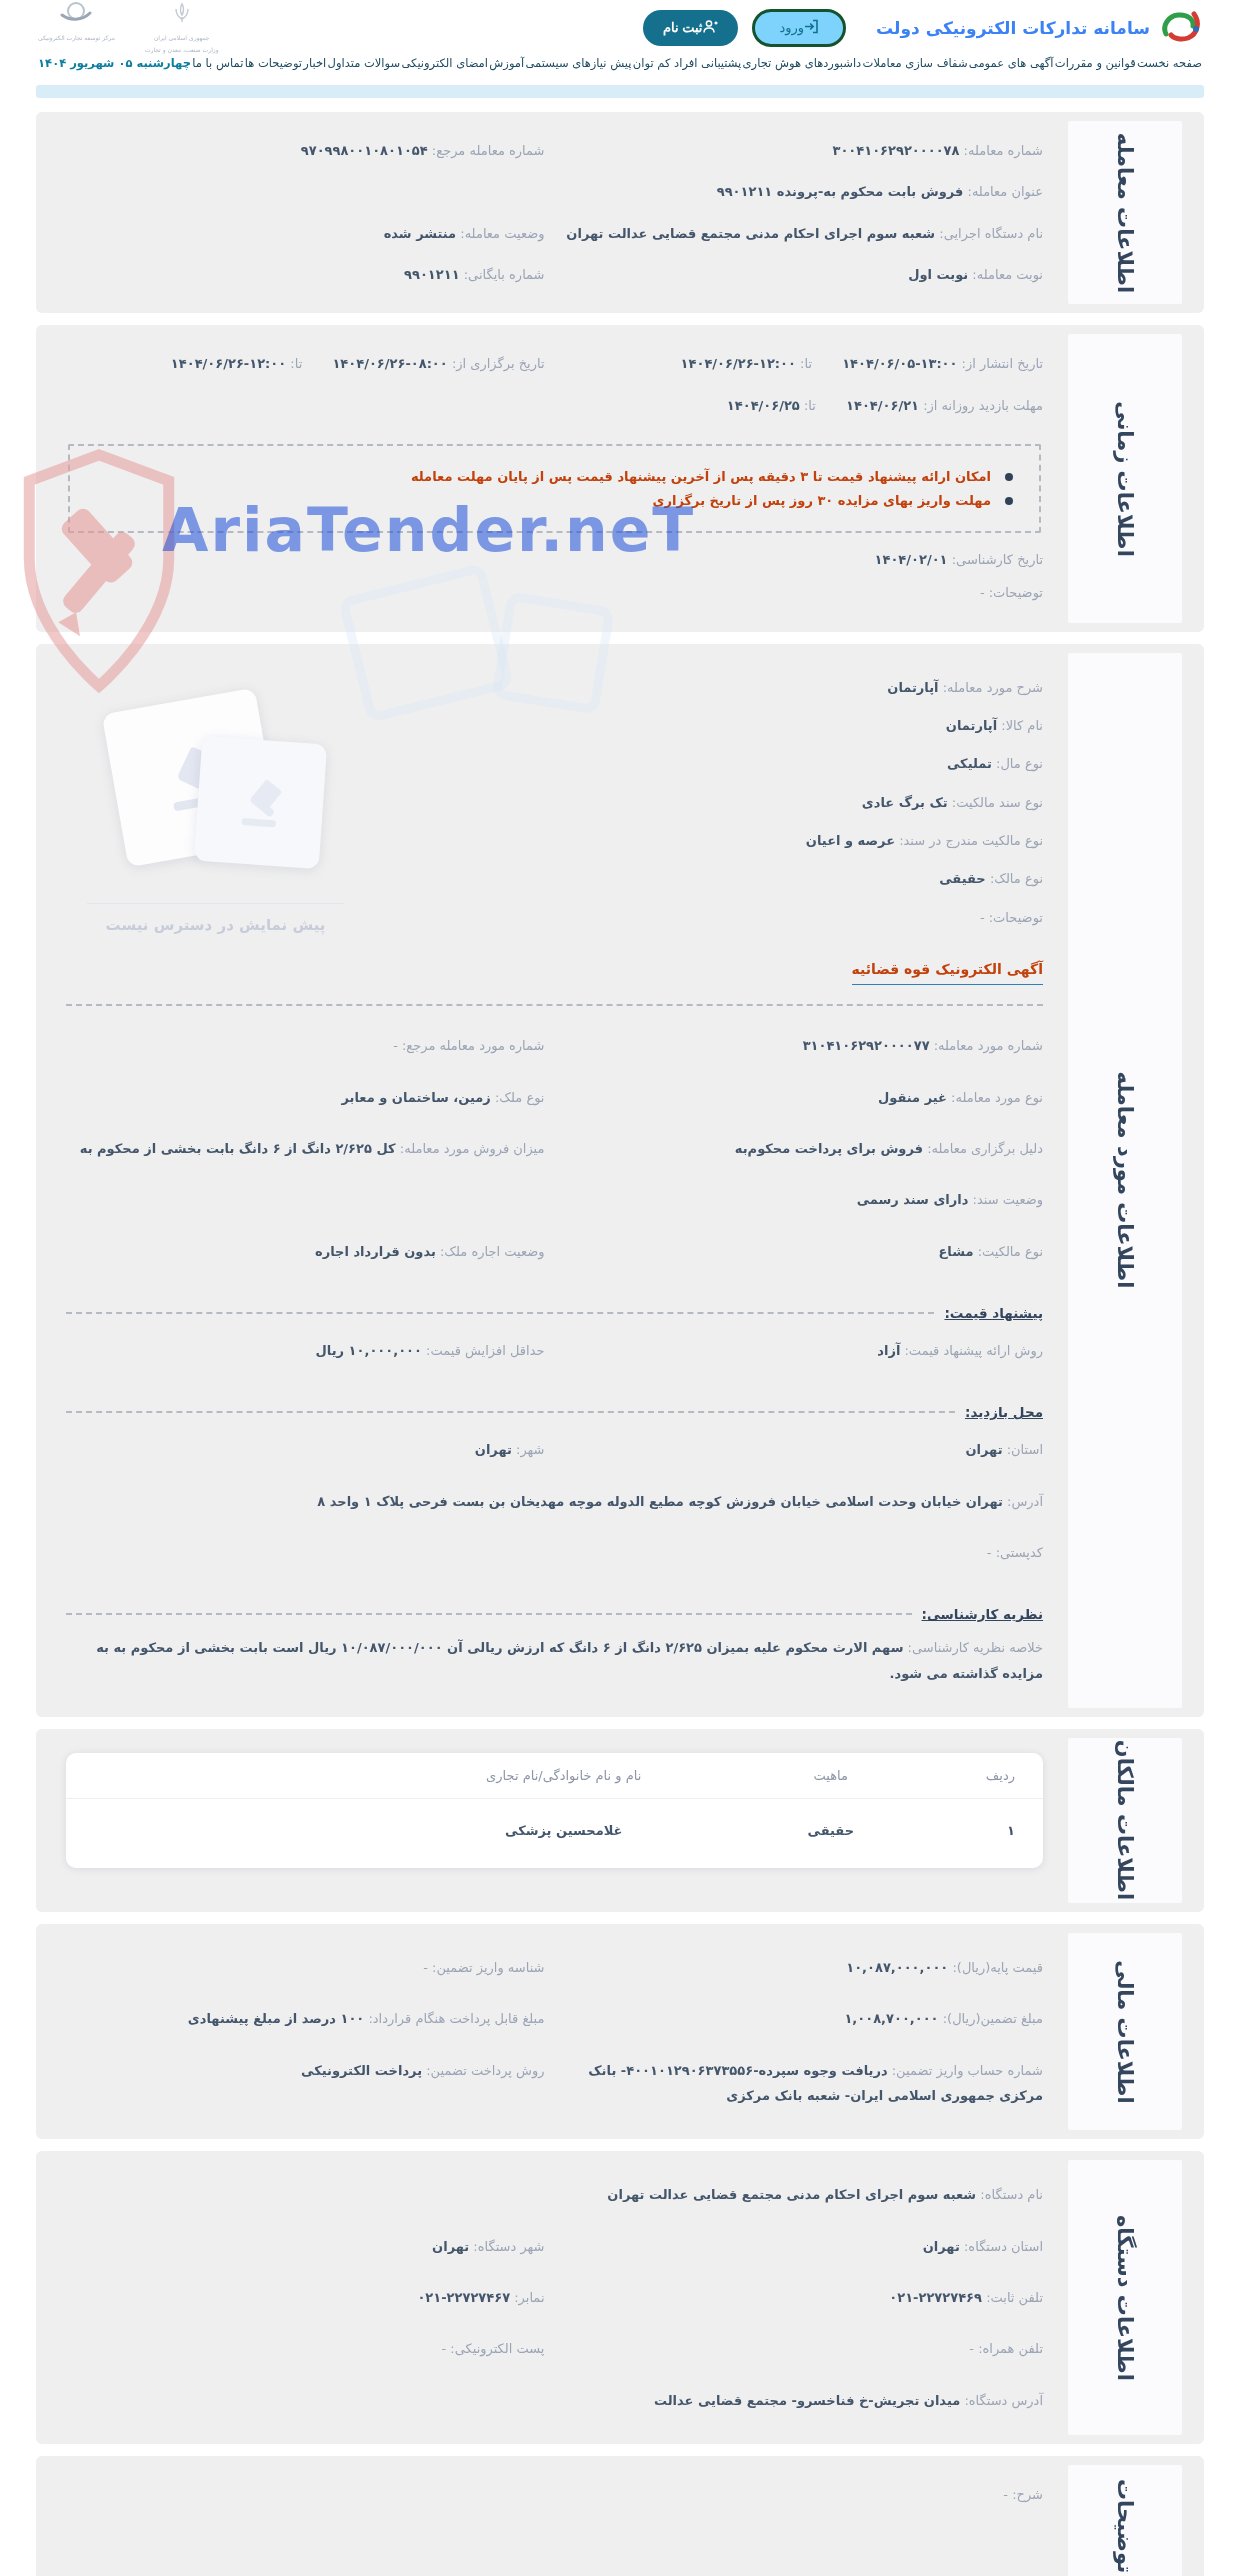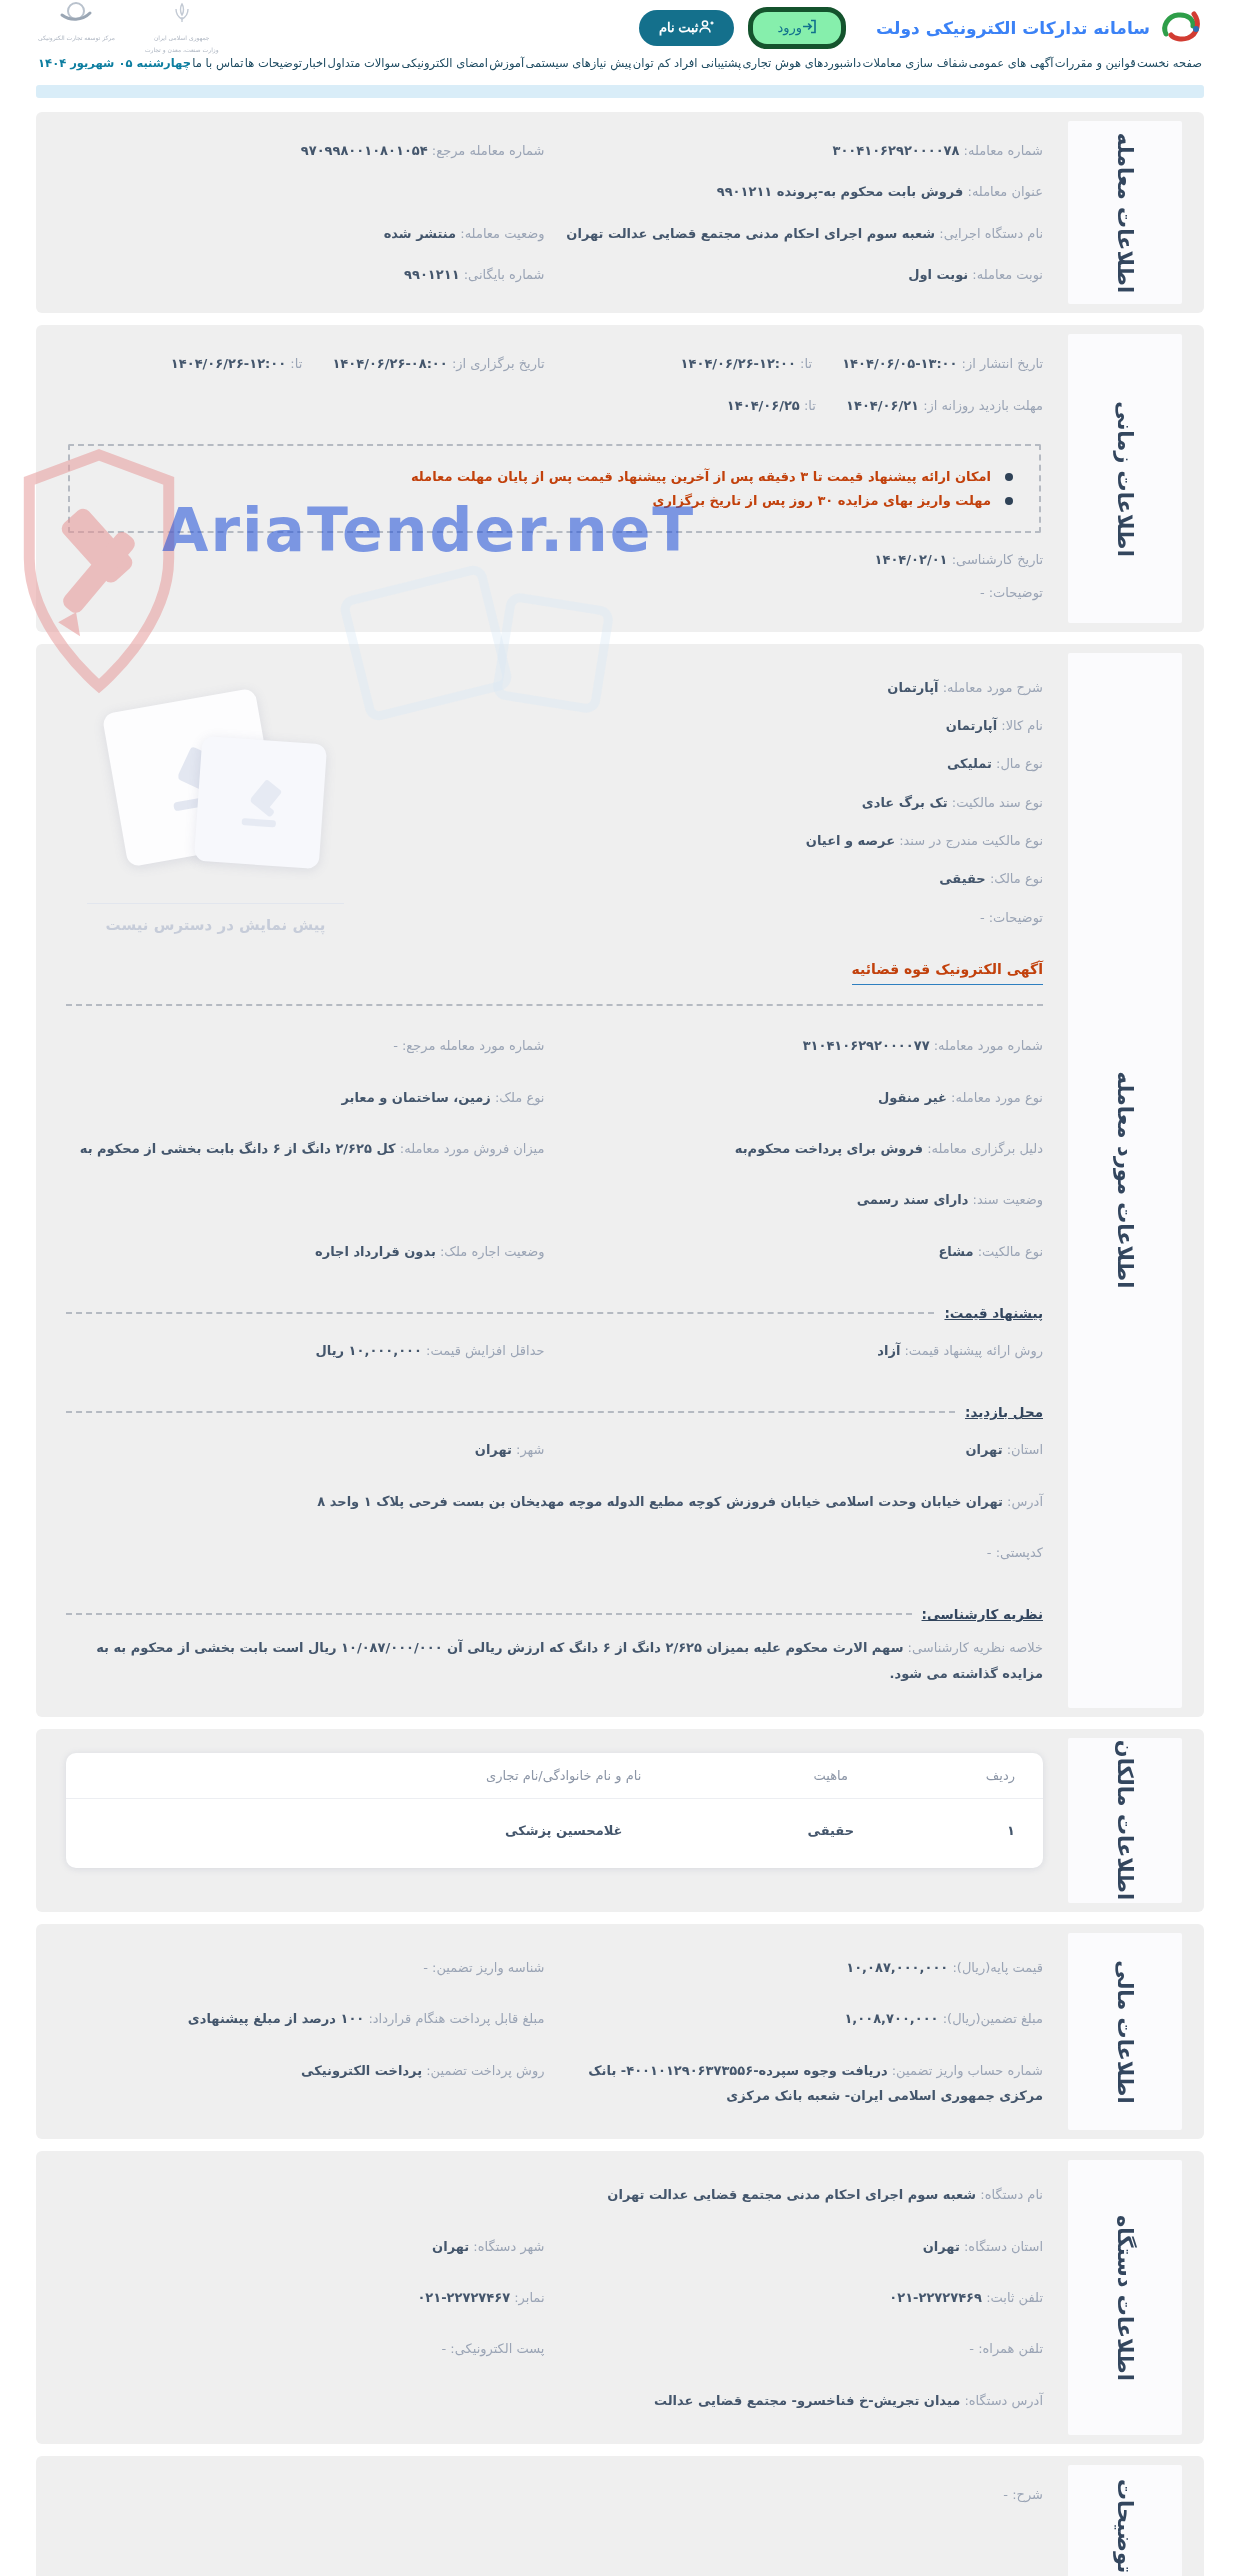--- a/index.html
+++ b/index.html
@@ -7,21 +7,21 @@
   body {
     width:1240px; min-height:2576px; margin:0 auto; position:relative;
     font-family:"DejaVu Sans","Liberation Sans",sans-serif;
     direction:rtl; color:#44566c;
   }
   
   .topbar { display:flex; align-items:center; padding:7px 38px 4px; height:52px; }
   .brand { display:flex; align-items:center; gap:10px; }
   .brand-title { font-size:17px; font-weight:700; color:#3b82f6; }
   .pill-btn { display:flex; align-items:center; gap:0; border-radius:19px; font-size:13px; cursor:pointer; }
-  .login-btn { margin-right:30px; border:5px solid #14532d; background:#86efac; color:#10708d; padding:7px 24px; }
+  .login-btn { margin-right:30px; border:3px solid #14532d; background:#7dd3fc; color:#10708d; padding:7px 24px; }
   .signup-btn { margin-right:14px; border:none; background:#14708c; color:#fff; font-weight:700; padding:9px 20px; }
   .gov-logos { margin-right:auto; display:flex; gap:30px; align-items:flex-start; }
   .gov-logo { display:flex; flex-direction:column; align-items:center; gap:2px; }
   .gov-cap { font-size:6px; color:#aeb6c2; white-space:nowrap; text-align:center; line-height:1.6; }
   
   .navbar { display:flex; justify-content:space-between; align-items:center; padding:4px 38px 9px; font-size:11.5px; color:#1d4a60; }
   .nav-item { cursor:pointer; white-space:nowrap; }
   .nav-date { color:#0d7ea0; font-weight:700; white-space:nowrap; }
   .bluestrip { height:13px; background:#d9edf8; margin:6px 36px 14px; border-radius:3px; }
   

